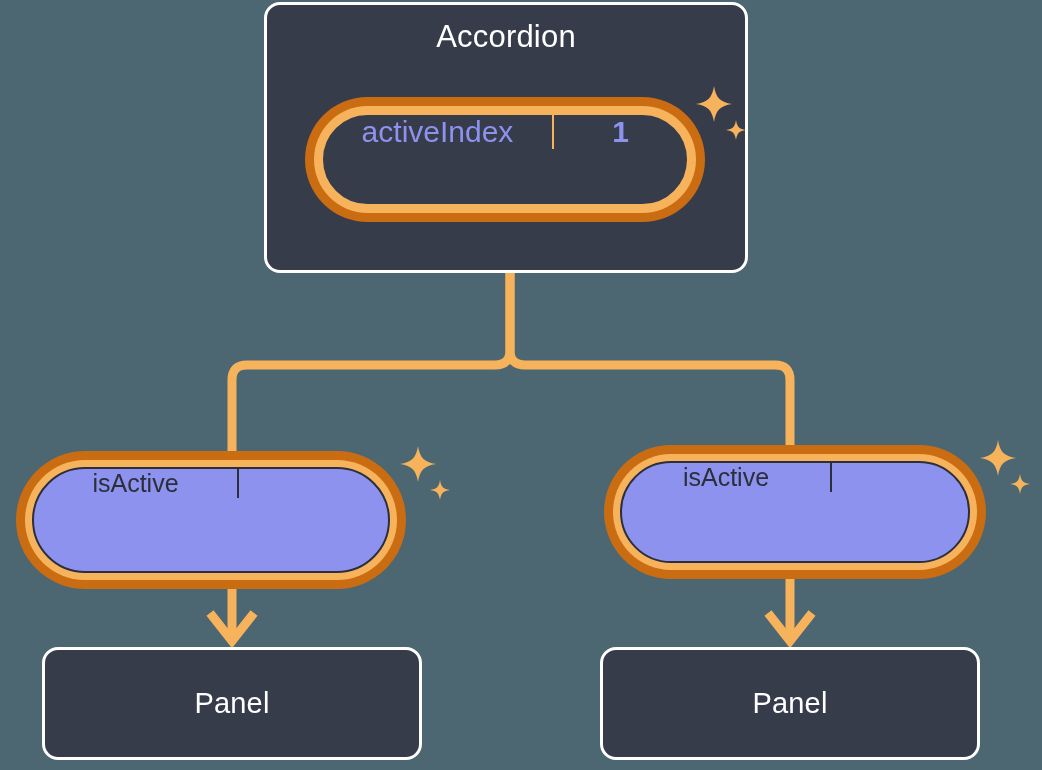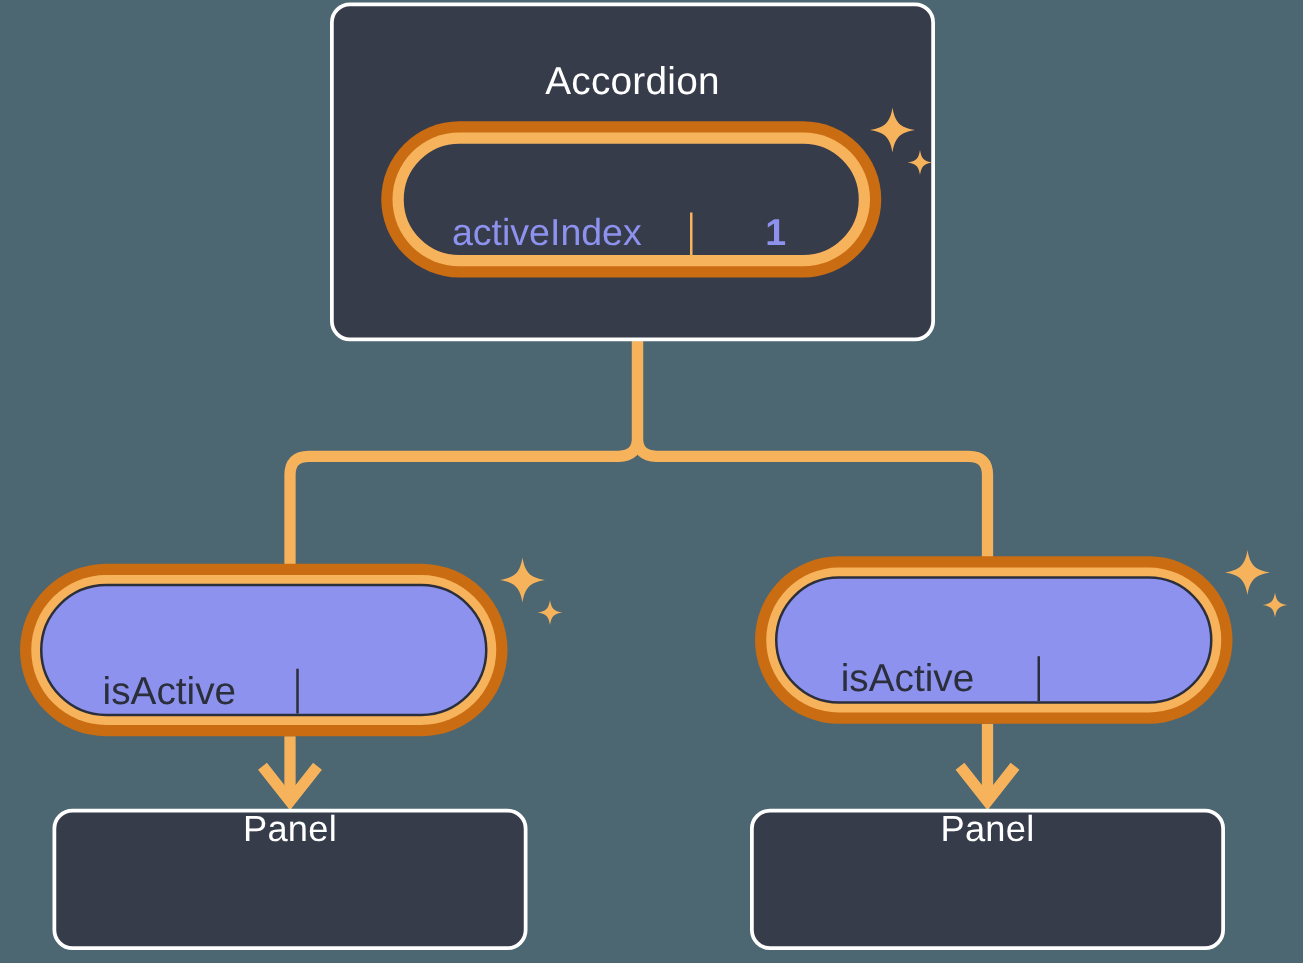--- a/index.html
+++ b/index.html
@@ -47,26 +47,27 @@
     white-space: nowrap;
   }
 
   #accordion-card {
     left: 264px;
     top: 2px;
     width: 484px;
     height: 271px;
   }
   #accordion-card .card-title {
-    margin-top: 44px;
+    margin-top: 16px;
   }
 
   .panel-card {
     width: 380px;
     height: 113px;
+    justify-content: center;
   }
   #panel-left  { left: 42px;  top: 647px; }
   #panel-right { left: 600px; top: 647px; }
   .panel-card .card-title { font-size: 29px; }
 
   
   .pill-wrap {
     position: absolute;
     padding: 9px;                 
     background: #ca6c12;
@@ -75,21 +76,21 @@
   }
   .pill-ring {
     padding: 7px;                 
     background: #f7b35c;
     border-radius: 999px;
     box-sizing: border-box;
     height: 100%;
   }
   .pill {
     display: flex;
-    align-items: flex-end;
+    align-items: flex-start;
     border-radius: 999px;
     height: 100%;
     box-sizing: border-box;
     overflow: hidden;
   }
   .pill-key, .pill-val {
     display: flex;
     align-items: center;
     justify-content: center;
     box-sizing: border-box;
@@ -119,21 +120,21 @@
     font-weight: bold;
   }
 
   
   .pill-purple .pill {
     background: #8e92ef;
     border: 2px solid #2b2f3b;
   }
   .pill-purple .pill-key {
     color: #2b2f3b;
-    font-size: 31px;
+    font-size: 25px;
     border-right: 2px solid #2b2f3b;
   }
   .pill-purple .pill-val {
     color: #2b2f3b;
     font-size: 29px;
     font-weight: bold;
   }
 
   #pill-is-active-false {
     left: 16px;

